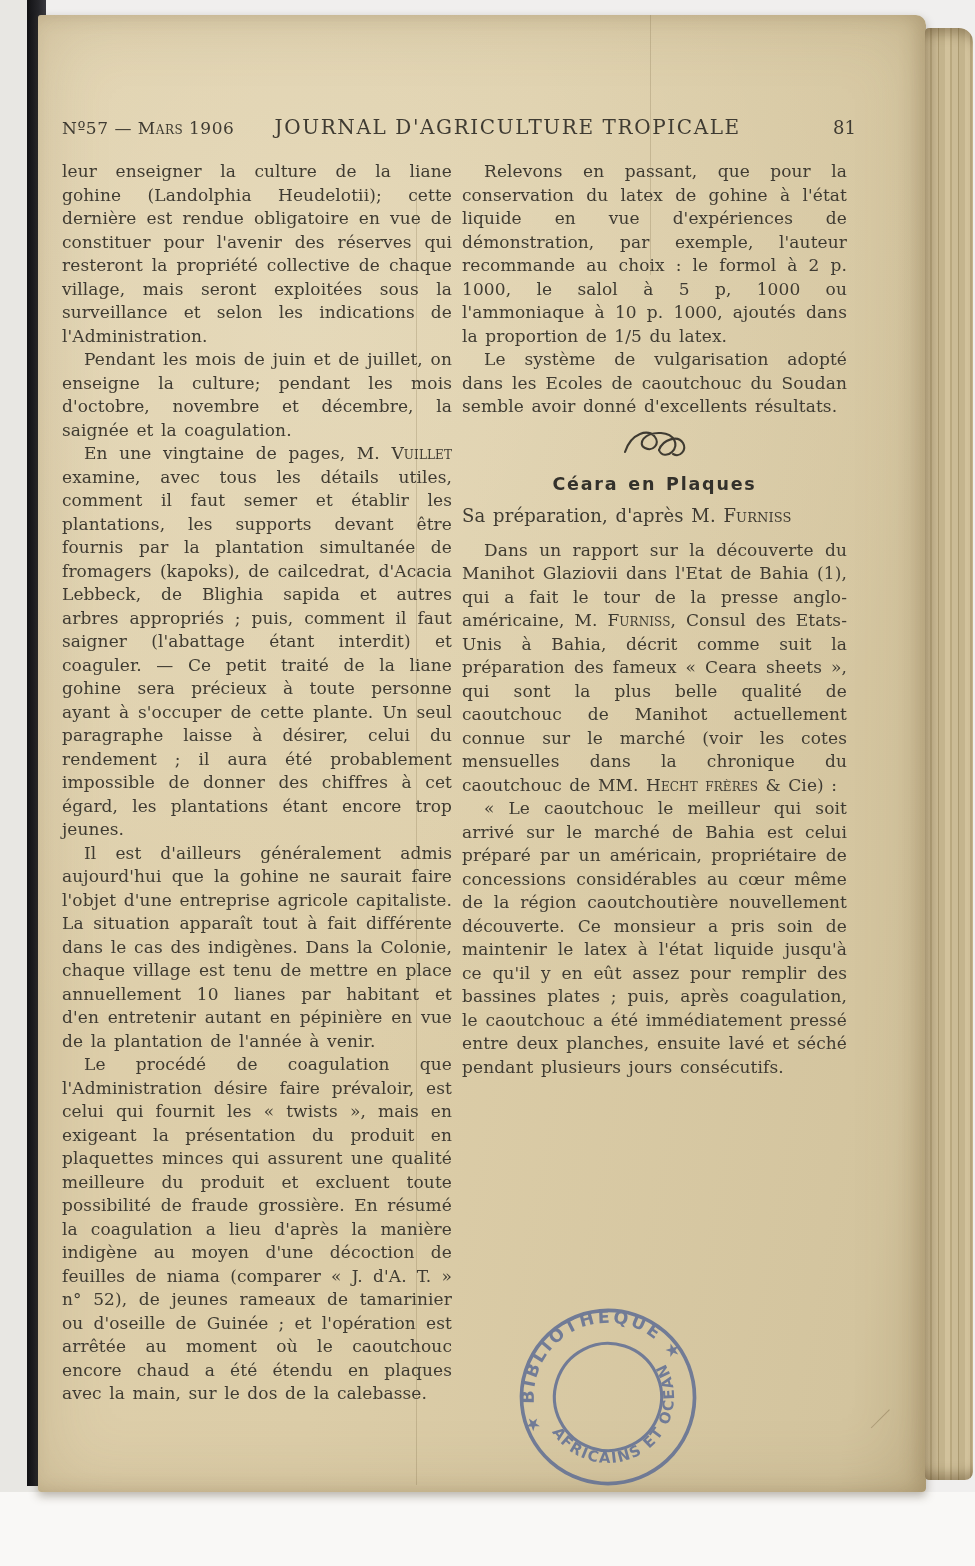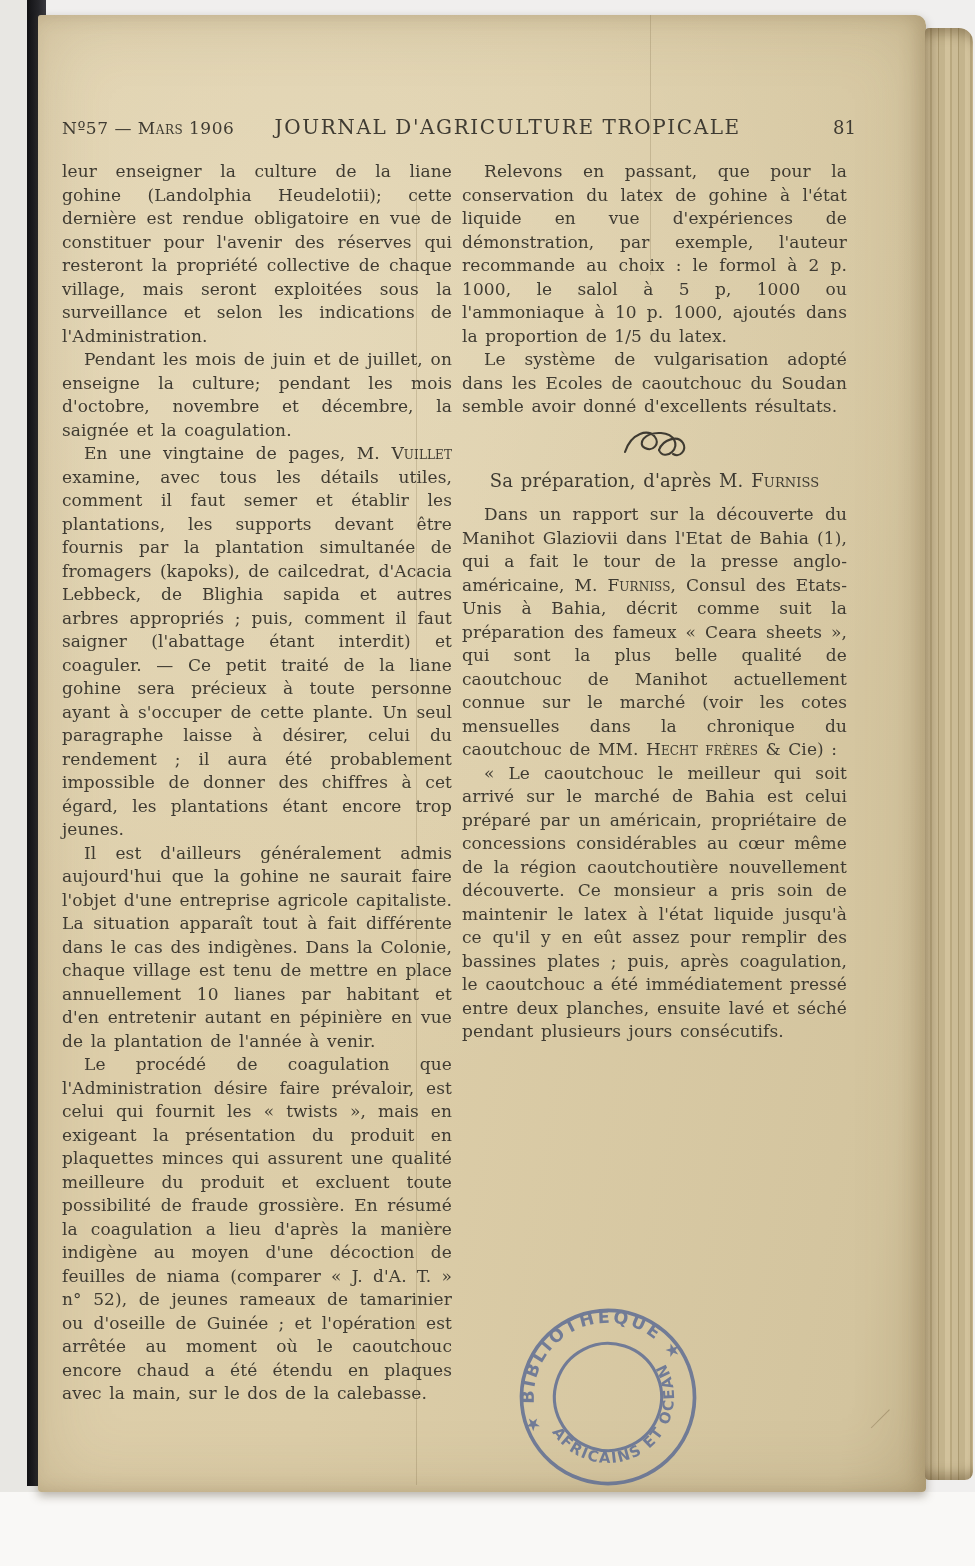--- a/index.html
+++ b/index.html
@@ -53,21 +53,21 @@
   .col-right{left:424px;width:385px;}
   .para{margin:0;}
   .para.ind{text-indent:22px;}
   .sc{font-variant:small-caps;}
 
   .ornament{height:46px;display:flex;align-items:center;justify-content:center;margin:4px 0 0 0;}
   .section-heading{
     margin:4px 0 8px 0;text-align:center;font-family:"DejaVu Sans",sans-serif;
     font-size:17.5px;font-weight:bold;letter-spacing:1.8px;color:#33312b;
   }
-  .section-subheading{text-align:center;font-size:18px;margin:0 0 11px 0;text-indent:0;}
+  .section-subheading{text-align:left;font-size:18px;margin:0 0 11px 0;text-indent:0;}
 
   .footnote{margin-top:6px;}
   .footnote-rule{width:190px;height:0;border-top:1.6px solid #45413a;margin:0 0 6px 2px;}
   .footnote-text{font-size:14.5px;line-height:19.5px;margin:0;text-align:justify;word-spacing:1px;}
 
   
   .stamp{position:absolute;left:467px;top:1279px;width:206px;height:206px;opacity:.82;transform:rotate(-27deg);}
   .stamp svg{width:100%;height:100%;}
   .stamp text{font-family:"DejaVu Sans",sans-serif;font-weight:bold;}
 
@@ -111,20 +111,21 @@
           <p class="para ind"><span>Le système de vulgarisation adopté dans les Ecoles de caoutchouc du Soudan semble avoir donné d'excellents résultats.</span></p>
         </div>
 
       <div class="ornament">
         <svg width="70" height="44" viewBox="0 0 70 44" fill="none">
           <path d="M5,28 C11,9 29,4 35,13 C40,20 33,28 25,24 C17,20 24,8 41,9 C55,10 59,21 52,28 C48,32 41,32 39,26" stroke="#3f3b32" stroke-width="2.1" stroke-linecap="round" fill="none"></path>
           <path d="M39,26 C43,15 58,11 63,19 C67,26 60,34 53,30" stroke="#3f3b32" stroke-width="2.1" stroke-linecap="round" fill="none"></path>
         </svg>
       </div>
 
+      <h3 class="section-heading">Céara en Plaques</h3>
       <p class="para section-subheading"><span>Sa préparation, d'après M. </span><span class="sc">Furniss</span></p>
 
       <div>
           <p class="para ind"><span>Dans un rapport sur la découverte du </span><span class="i">Manihot Glaziovii</span><span> dans l'Etat de Bahia (1), qui a fait le tour de la presse anglo-américaine, M. </span><span class="sc">Furniss</span><span>, Consul des Etats-Unis à Bahia, décrit comme suit la préparation des fameux « Ceara sheets », qui sont la plus belle qualité de caoutchouc de </span><span class="i">Manihot</span><span> actuellement connue sur le marché (voir les cotes mensuelles dans la chronique du caoutchouc de MM. </span><span class="sc">Hecht frères</span><span> &amp; Cie) :</span></p>
           <p class="para ind"><span>« Le caoutchouc le meilleur qui soit arrivé sur le marché de Bahia est celui préparé par un américain, propriétaire de concessions considérables au cœur même de la région caoutchoutière nouvellement découverte. Ce monsieur a pris soin de maintenir le latex à l'état liquide jusqu'à ce qu'il y en eût assez pour remplir des bassines plates ; puis, après coagulation, le caoutchouc a été immédiatement pressé entre deux planches, ensuite lavé et séché pendant plusieurs jours consécutifs.</span></p>
         </div>
 
     </div>
 
     <div class="stamp">

